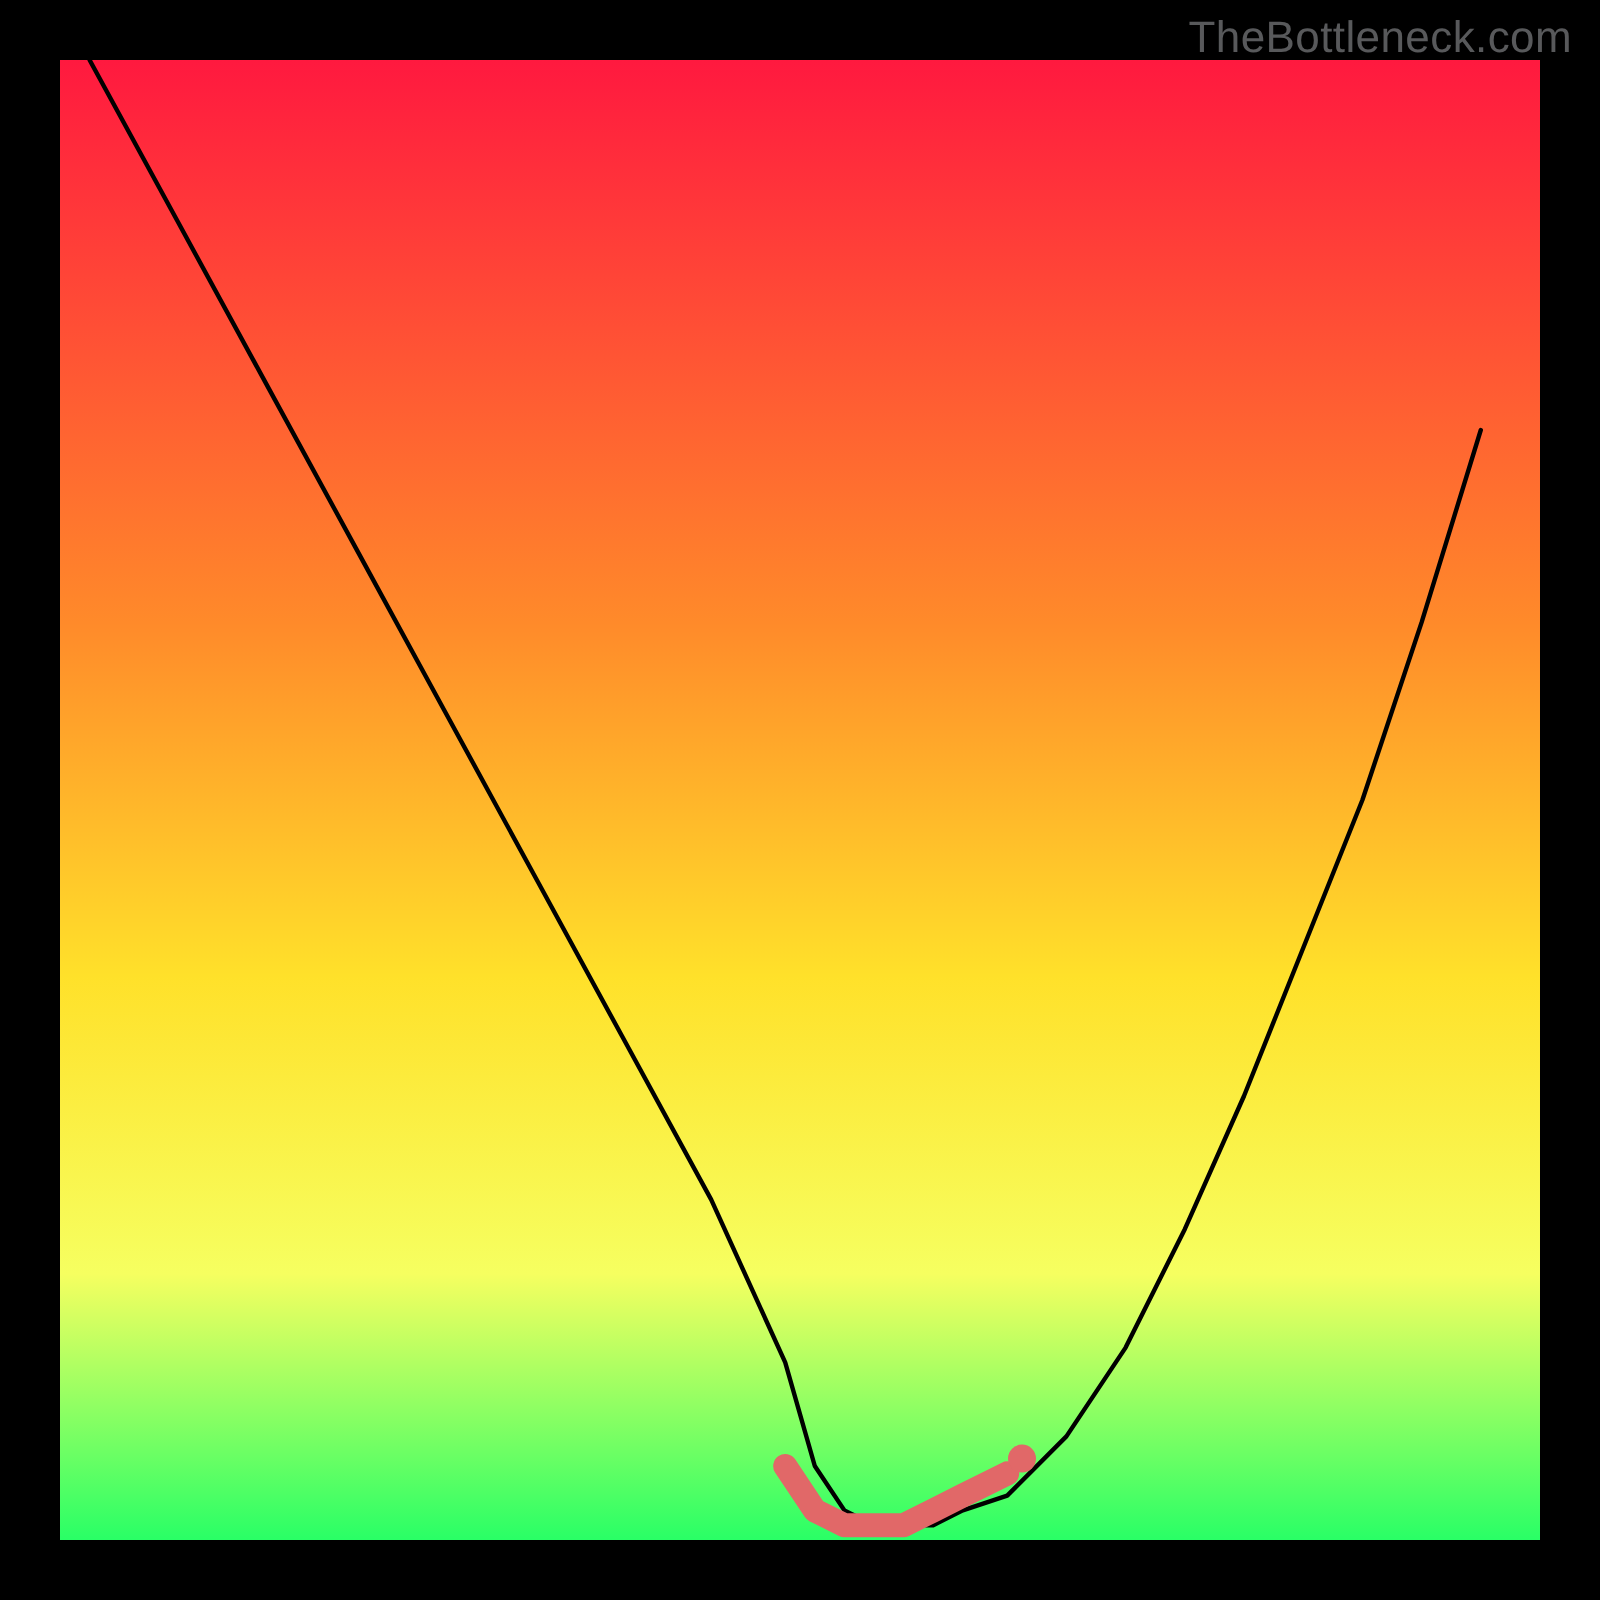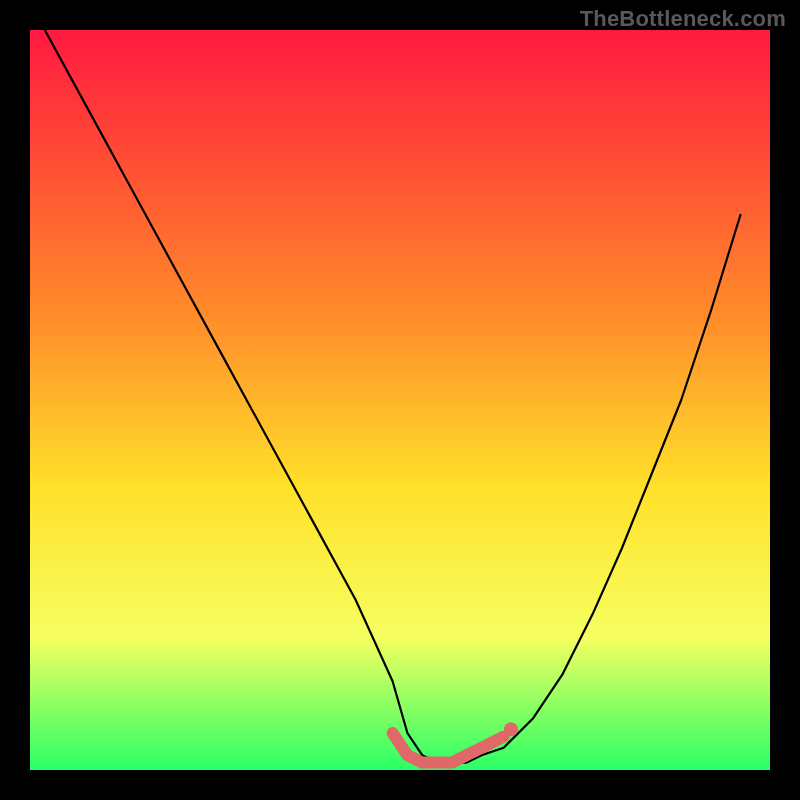--- a/index.html
+++ b/index.html
@@ -9,21 +9,21 @@
     width: 800px;
     height: 800px;
     background: #000;
   }
   .watermark {
     position: absolute;
     top: 6px;
     right: 14px;
     font-family: Arial, Helvetica, sans-serif;
     font-size: 22px;
-    font-weight: 700;
+    font-weight: 400;
     color: #58595b;
     letter-spacing: 0.2px;
   }
   svg.plot {
     position: absolute;
     left: 0;
     top: 0;
     width: 800px;
     height: 800px;
   }

